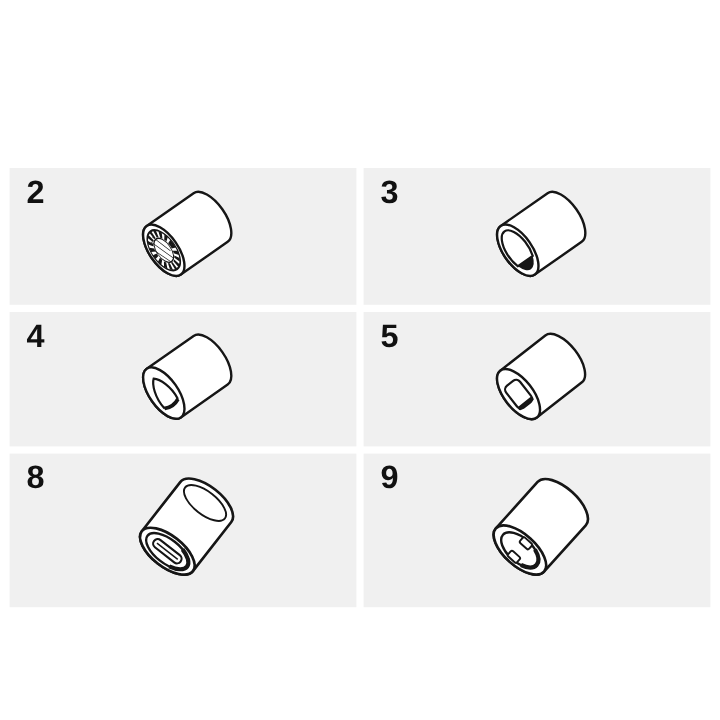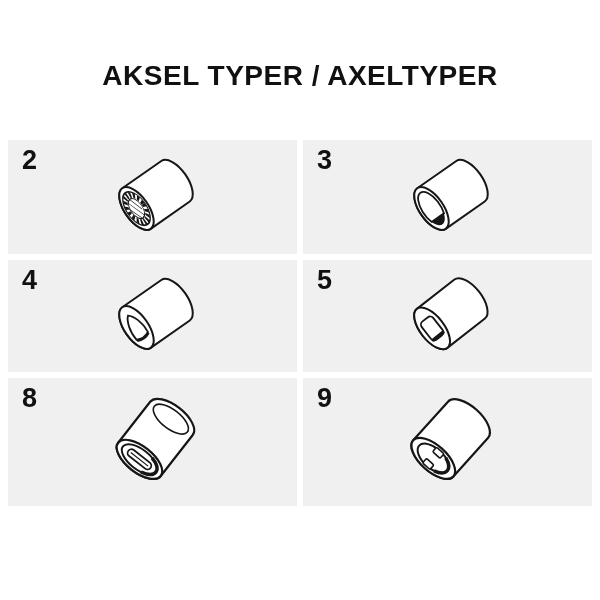--- a/index.html
+++ b/index.html
@@ -64,21 +64,20 @@
 
   <svg width="0" height="0" style="position:absolute" aria-hidden="true">
     <defs>
       <g id="cyl">
         <path d="M38,33 L90,33 A13,27 0 0 1 90,87 L38,87 A13,27 0 0 1 38,33 Z" fill="#ffffff" stroke="#161616" stroke-width="2.2"></path>
         <ellipse cx="38" cy="60" rx="13" ry="27" fill="#ffffff" stroke="#161616" stroke-width="2.2"></ellipse>
       </g>
     </defs>
   </svg>
 
-  <div class="title">AKSEL TYPER / AXELTYPER</div>
 
   <div class="grid">
 
     <div class="cell">
       <span class="num">2</span>
       <svg class="illus" width="132" height="110" viewBox="0 0 120 120">
         <g transform="rotate(-35 60 60)">
           <use href="#cyl"></use>
           <g transform="translate(38,60)">
             <g transform="scale(0.52,1)">

